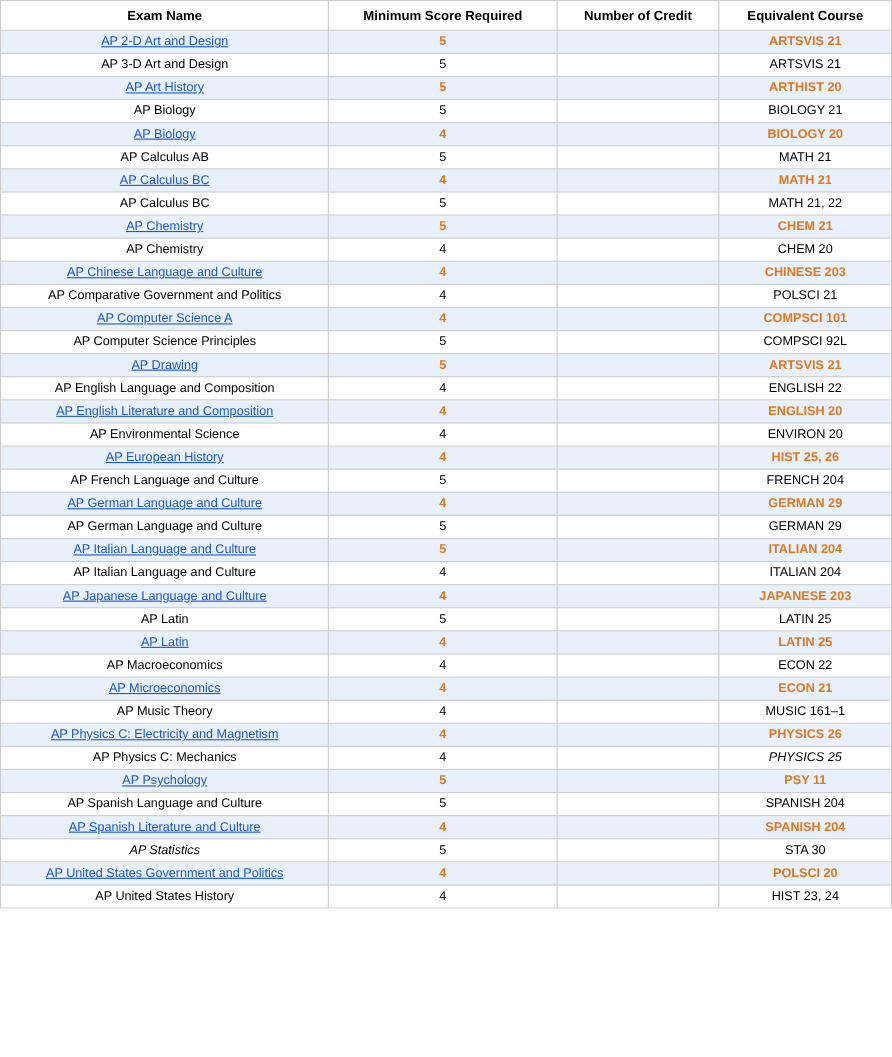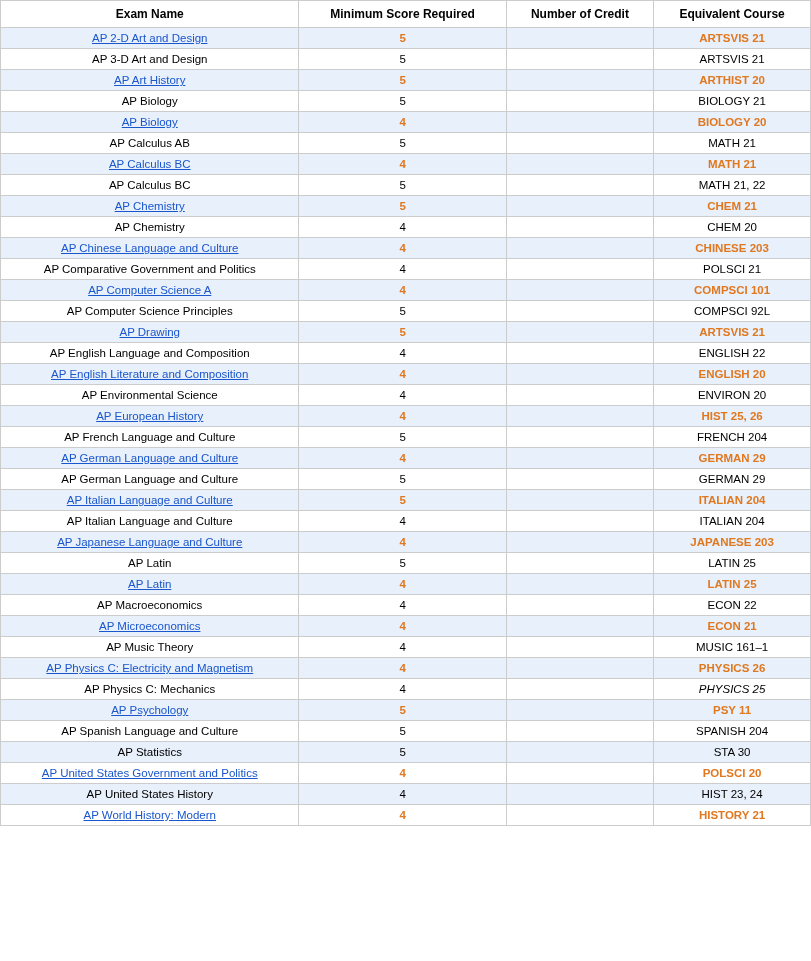--- a/index.html
+++ b/index.html
@@ -248,37 +248,37 @@
         <td></td>
         <td style="color: rgb(224, 120, 32); font-weight: bold;">PSY 11</td>
       </tr>
       <tr>
         <td class="exam-name" style="color: rgb(0, 0, 0);">AP Spanish Language and Culture</td>
         <td>5</td>
         <td></td>
         <td style="color: rgb(0, 0, 0);">SPANISH 204</td>
       </tr>
       <tr>
-        <td class="exam-name" style="color: rgb(0, 0, 0);">AP Statistics</td>
+        <td class="exam-name"><a href="#" style="color: rgb(26, 86, 204); text-decoration: underline;">AP Spanish Literature and Culture</a></td>
+        <td style="color: rgb(224, 120, 32); font-weight: bold;">4</td>
+        <td></td>
+        <td style="color: rgb(224, 120, 32); font-weight: bold;">SPANISH 204</td>
+      </tr>
+      <tr>
+        <td class="exam-name" style="color: rgb(0, 0, 0); font-style: italic;">AP Statistics</td>
         <td>5</td>
         <td></td>
         <td style="color: rgb(0, 0, 0);">STA 30</td>
       </tr>
       <tr>
         <td class="exam-name"><a href="#" style="color: rgb(26, 86, 204); text-decoration: underline;">AP United States Government and Politics</a></td>
         <td style="color: rgb(224, 120, 32); font-weight: bold;">4</td>
         <td></td>
         <td style="color: rgb(224, 120, 32); font-weight: bold;">POLSCI 20</td>
       </tr>
       <tr>
         <td class="exam-name" style="color: rgb(0, 0, 0);">AP United States History</td>
         <td>4</td>
         <td></td>
         <td style="color: rgb(0, 0, 0);">HIST 23, 24</td>
-      </tr>
-      <tr>
-        <td class="exam-name"><a href="#" style="color: rgb(26, 86, 204); text-decoration: underline;">AP World History: Modern</a></td>
-        <td style="color: rgb(224, 120, 32); font-weight: bold;">4</td>
-        <td></td>
-        <td style="color: rgb(224, 120, 32); font-weight: bold;">HISTORY 21</td>
       </tr>
     </tbody>
 </table>
 
 </body></html>

